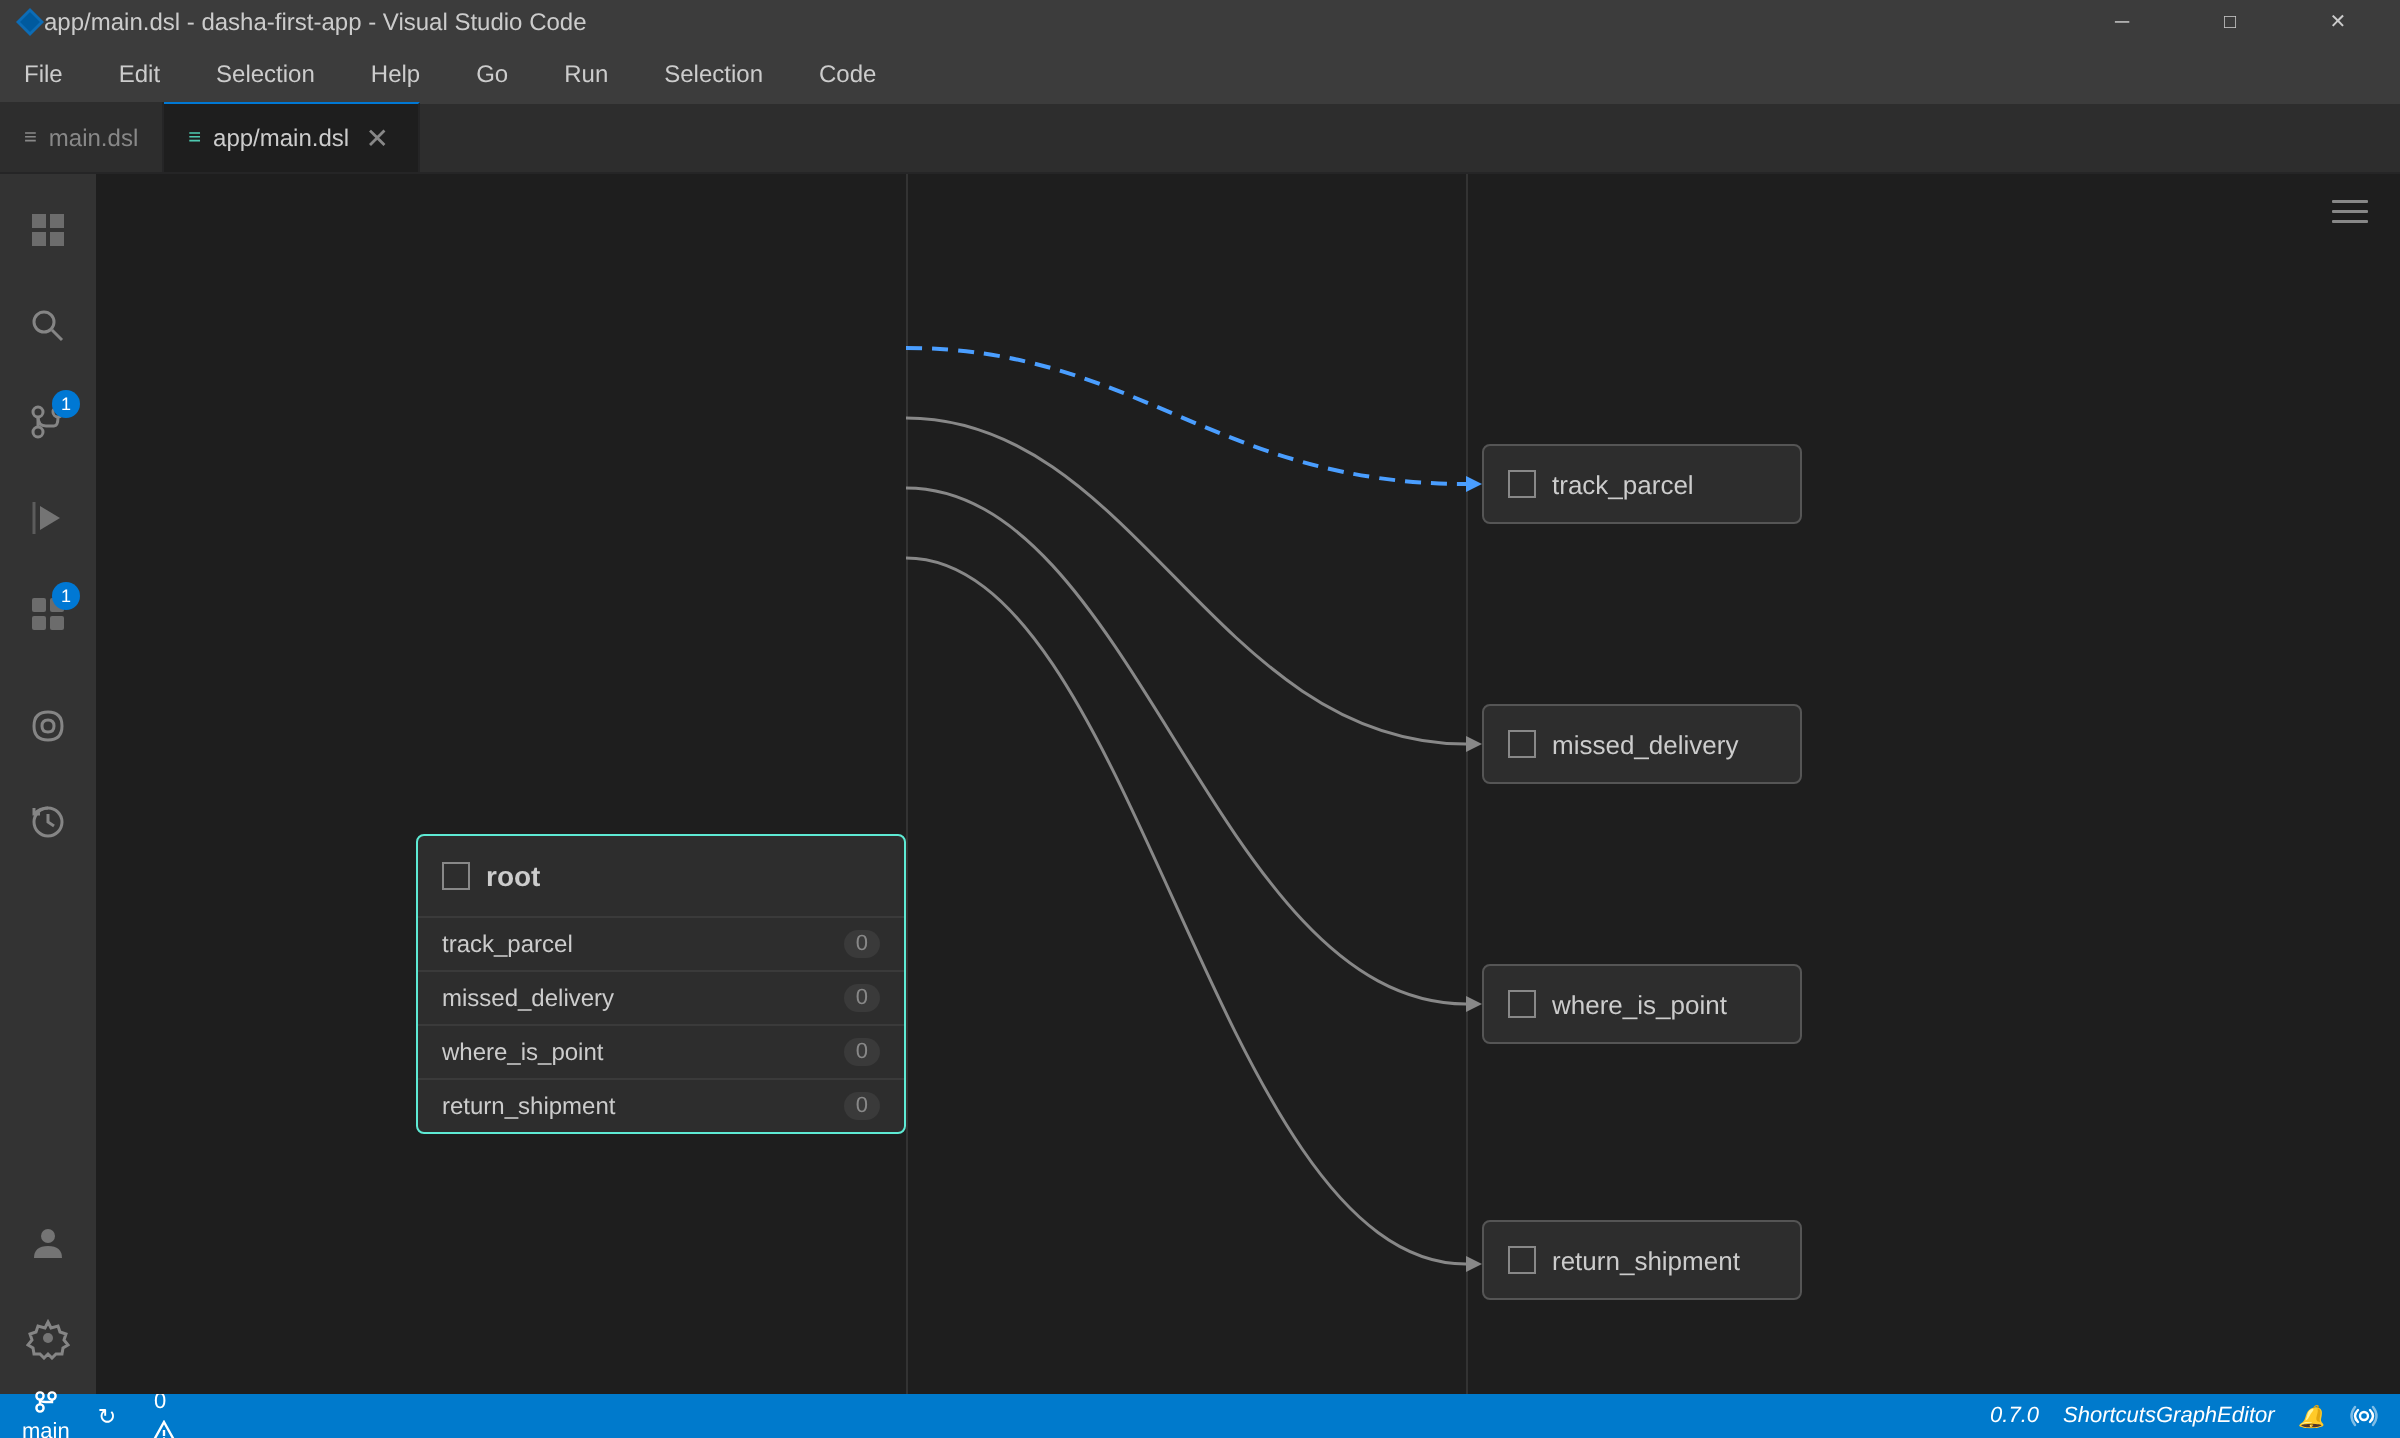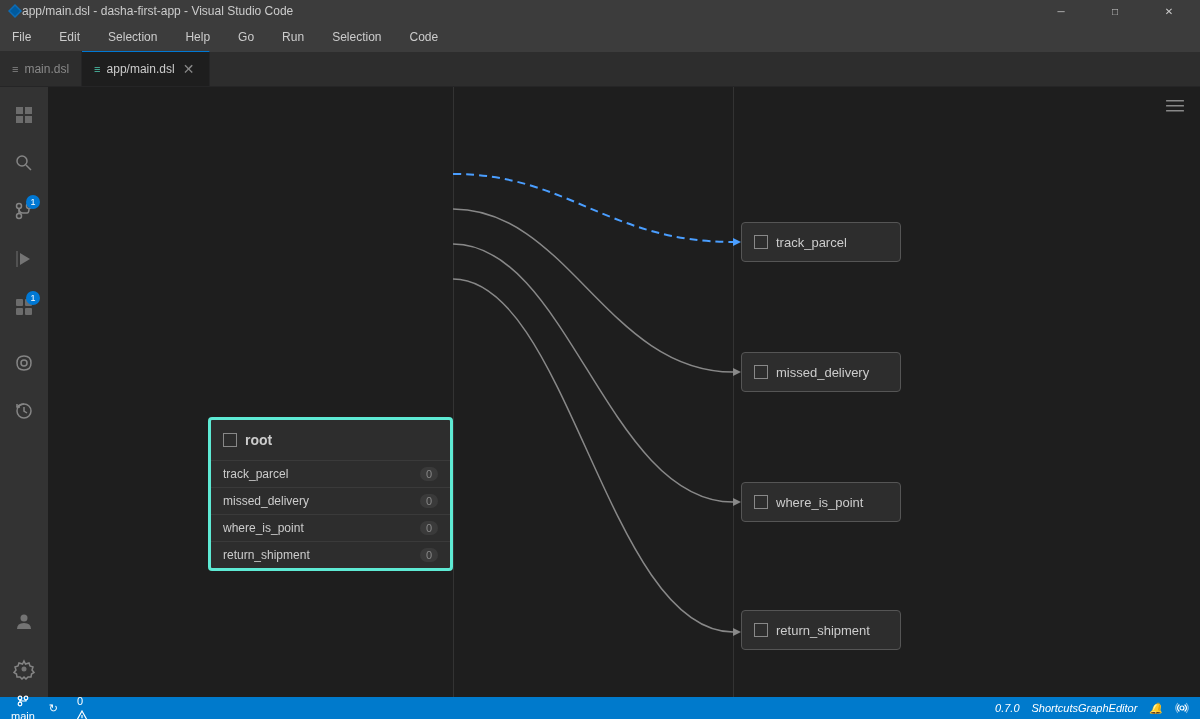--- a/index.html
+++ b/index.html
@@ -192,21 +192,21 @@
       background: transparent;
       flex-shrink: 0;
     }
 
     
     #root-node-container {
       position: absolute;
       left: 160px;
       top: 330px;
       background: #2d2d2d;
-      border: 3px solid #5eead4;
+      border: 1px solid #5eead4;
       border-radius: 4px;
       width: 245px;
     }
     #root-node-header {
       display: flex;
       align-items: center;
       gap: 8px;
       padding: 8px 12px;
       height: 40px;
     }

